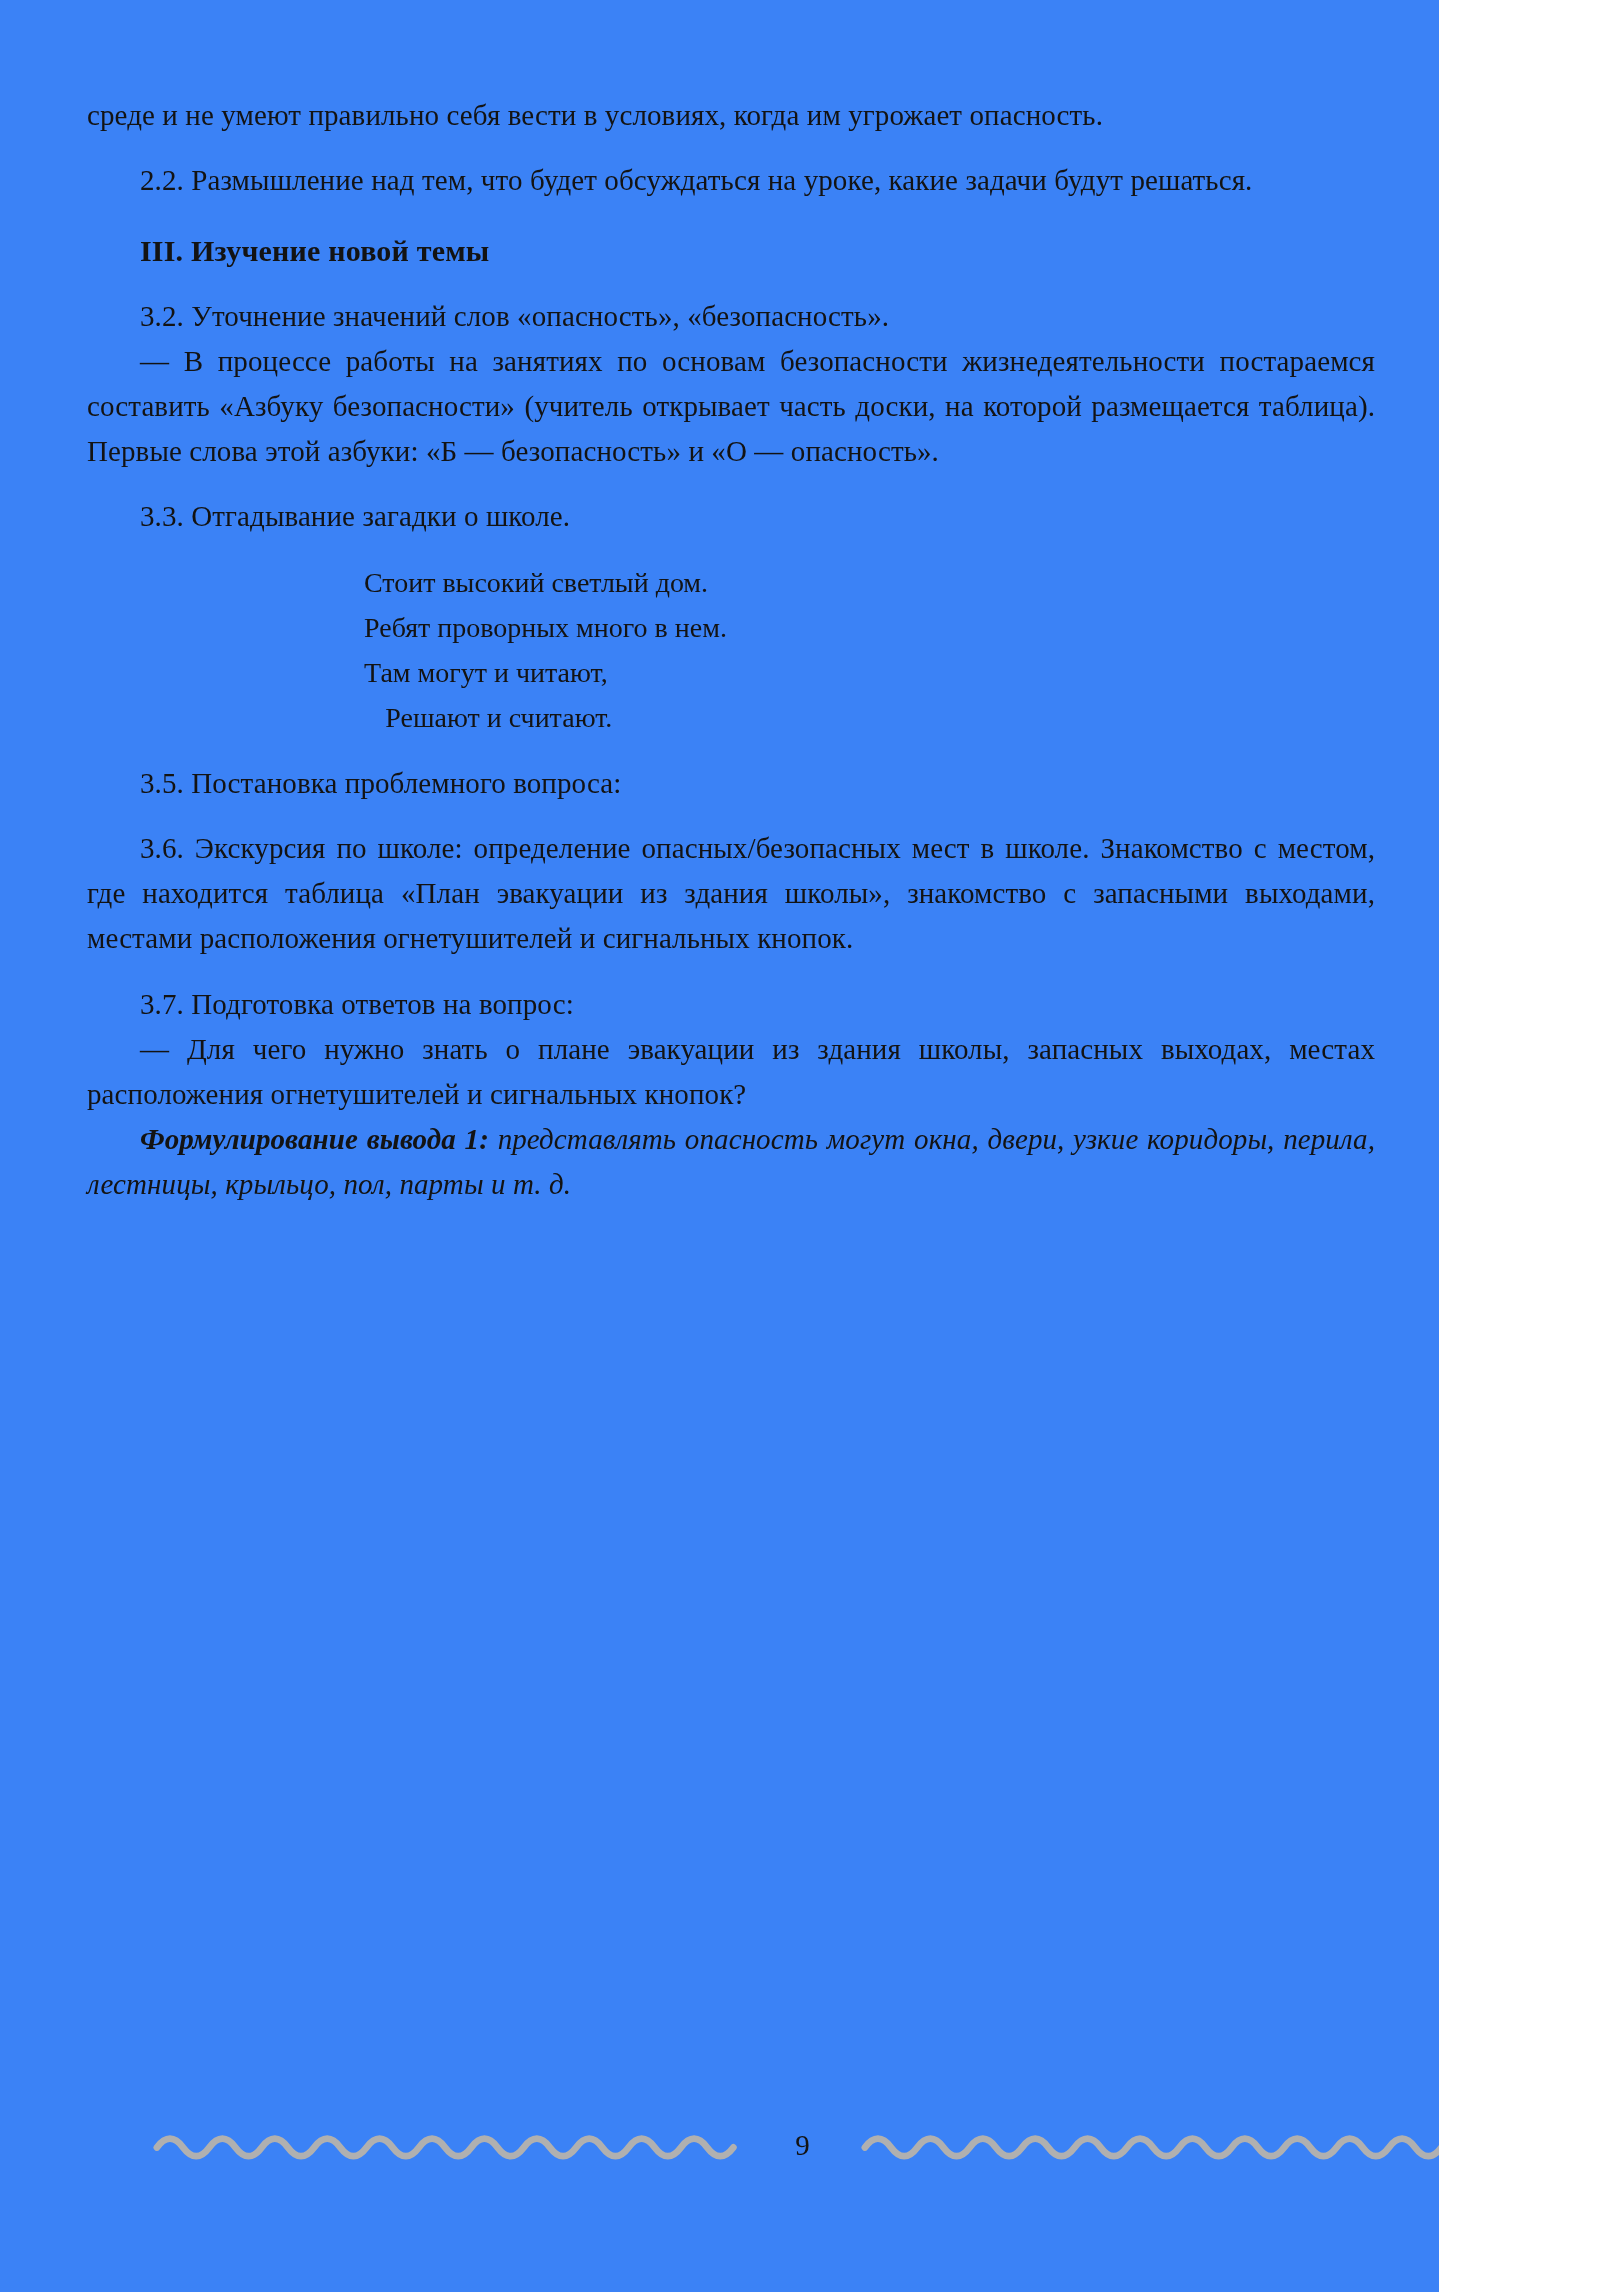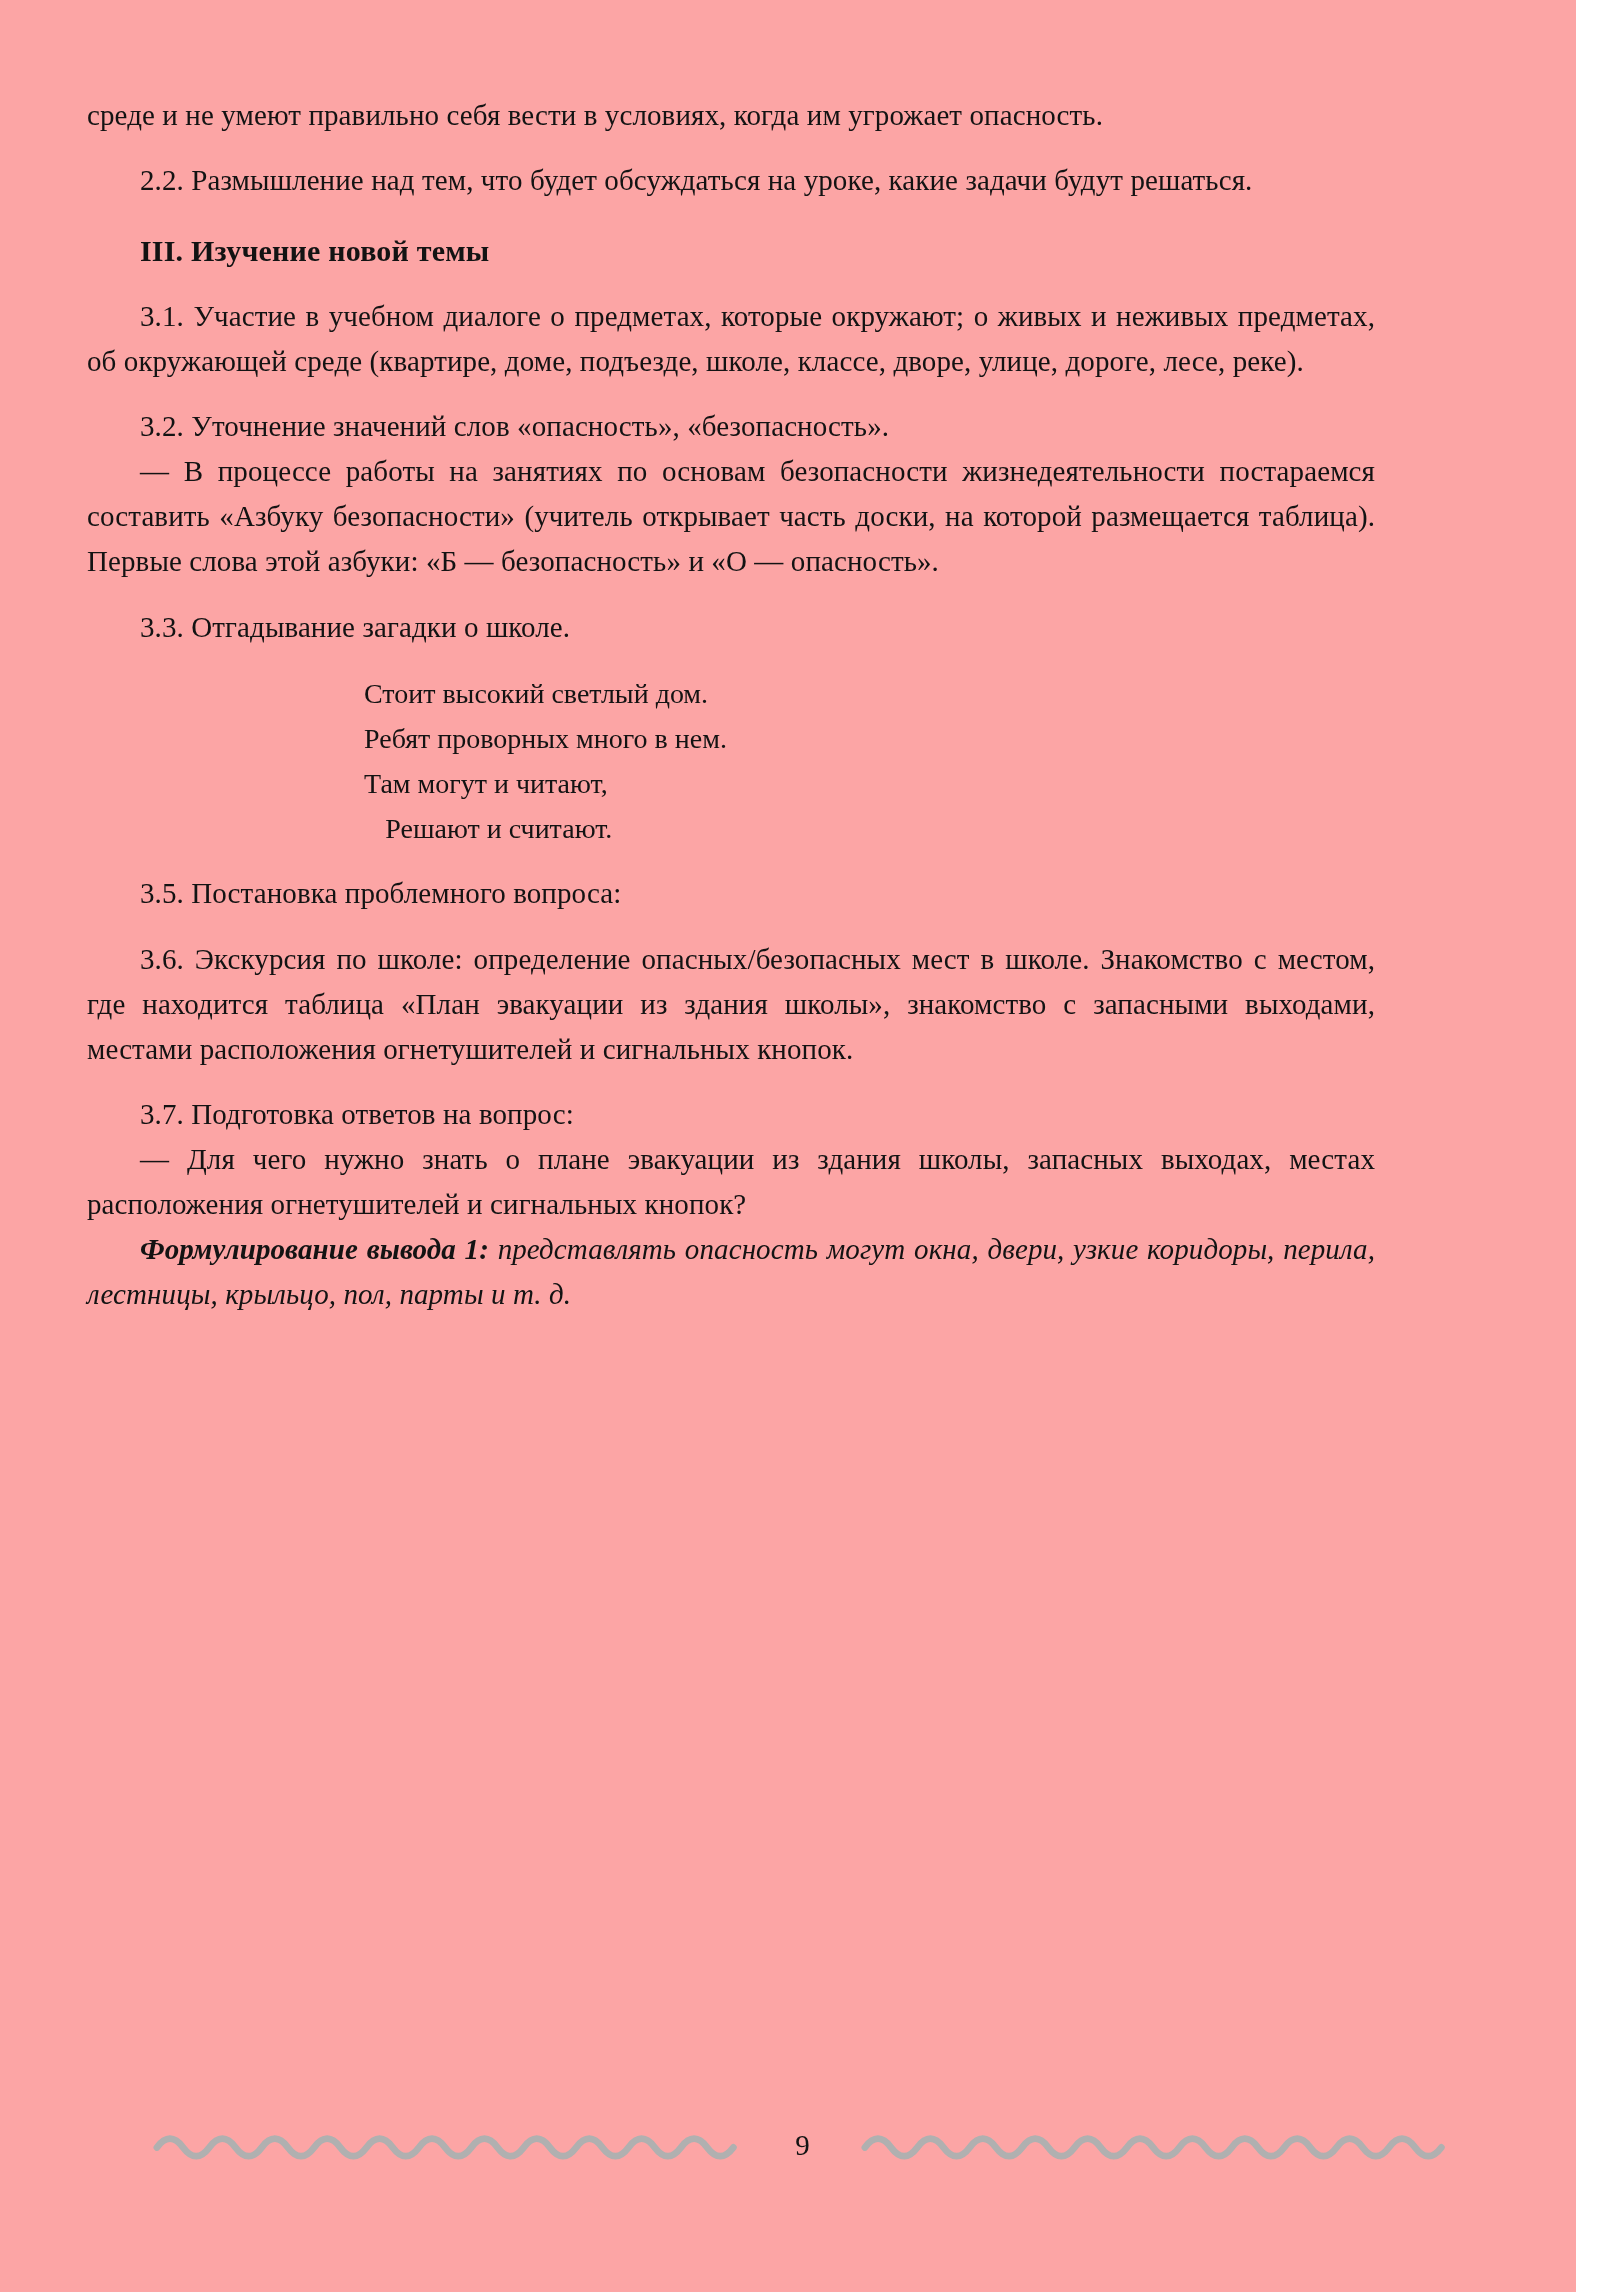--- a/index.html
+++ b/index.html
@@ -2,23 +2,23 @@
 <html><head>
 <meta charset="utf-8">
 <style>
   html, body {
     margin: 0;
     padding: 0;
     background: #ffffff;
   }
   .page {
     position: relative;
-    width: 1576px;
+    width: 1439px;
     height: 2293px;
-    background: #fca5a5;
+    background: #3b82f6;
     font-family: "Liberation Serif", "DejaVu Serif", serif;
     color: #131313;
     overflow: hidden;
   }
   .content {
     position: absolute;
     left: 87px;
     top: 93px;
     width: 1288px;
   }
@@ -100,21 +100,20 @@
 <div class="page">
 
   <div class="content">
 
     <p class="body">среде и не умеют правильно себя вести в условиях, когда им угрожает опасность.</p>
 
     <p class="body indent gap-before"><span class="num">2.2.</span><span> Размышление над тем, что будет обсуждаться на уроке, какие задачи будут решаться.</span></p>
 
     <h2 class="section-heading">III. Изучение новой темы</h2>
 
-    <p class="body indent gap-before"><span class="num">3.1.</span><span> Участие в учебном диалоге о предметах, которые окружают; о живых и неживых предметах, об окружающей среде (квартире, доме, подъезде, школе, классе, дворе, улице, дороге, лесе, реке).</span></p>
 
     <p class="body indent gap-before"><span class="num">3.2.</span><span> Уточнение значений слов «опасность», «безопасность».</span></p>
 
     <p class="body indent"><span>— В процессе работы на занятиях по основам безопасности жизнедеятельности постараемся составить «Азбуку безопасности» (учитель открывает часть доски, на которой размещается таблица). Первые слова этой азбуки: </span><span>«</span><span class="num">Б — б</span><span>езопасность»</span><span> и «</span><span class="num">О — о</span><span>пасность».</span></p>
 
     <p class="body indent gap-before"><span class="num">3.3.</span><span> Отгадывание загадки о школе.</span></p>
 
     <div class="verse">
       <div class="verse-line vl-1">Стоит высокий светлый дом.</div>
       <div class="verse-line vl-2">Ребят проворных много в нем.</div>

